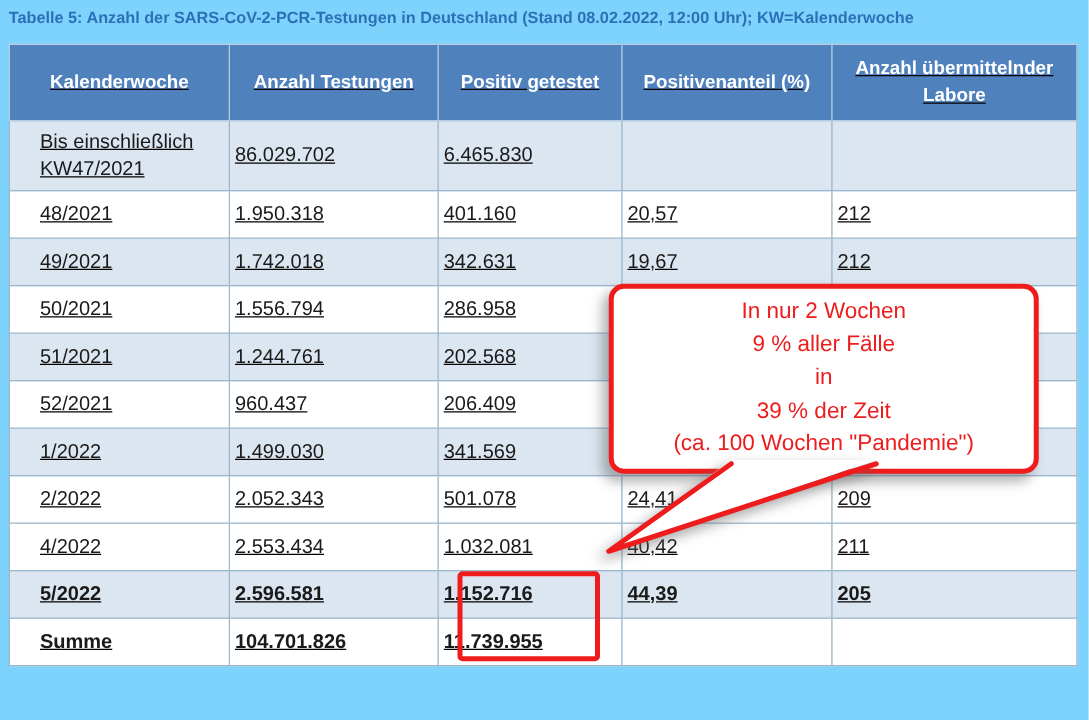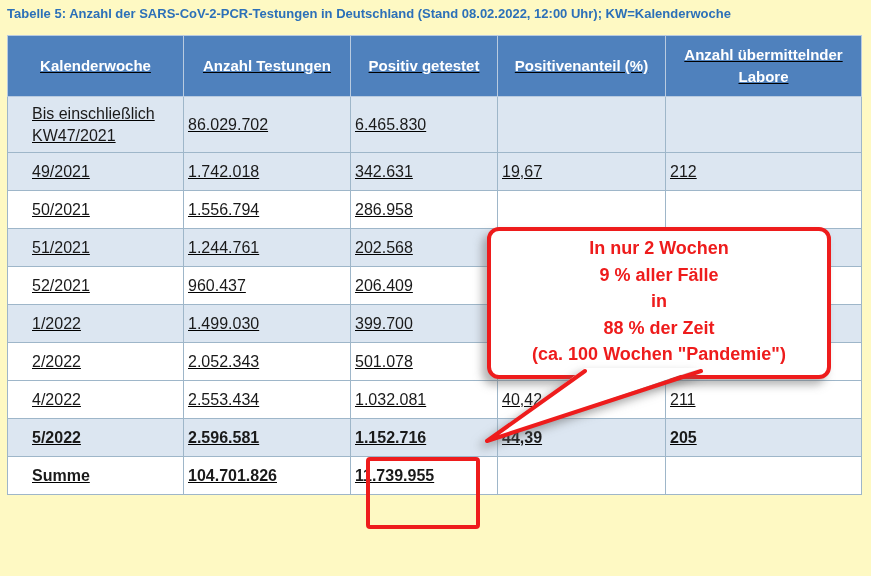--- a/index.html
+++ b/index.html
@@ -1,35 +1,35 @@
 <!DOCTYPE html>
 <html><head>
 <meta charset="utf-8">
 <style>
   html,body{margin:0;padding:0;background:#fff;}
-  .page{position:relative;width:871px;height:576px;background:#fef9c3;overflow:hidden;
+  .page{position:relative;width:871px;height:576px;background:#7dd3fc;overflow:hidden;
         font-family:"Liberation Sans",sans-serif;}
   .title{position:absolute;left:7px;top:6px;width:860px;
          font-size:13px;font-weight:bold;color:#2c70b8;}
   table{position:absolute;left:7px;top:35px;width:854px;border-collapse:collapse;table-layout:fixed;text-decoration:underline;}
   th{background:#4f81bd;color:#fff;font-weight:bold;font-size:15px;
      border:1px solid #b9cbe0;text-align:center;vertical-align:middle;
      height:60px;line-height:1.45;padding:0 6px;}
   td{border:1px solid #9eb6c9;font-size:16px;color:#1a1a1a;text-align:left;
      vertical-align:middle;height:37px;padding:0 4px;background:#fff;}
   td.kw{text-align:left;padding-left:24px;}
   tr.tall td{height:55px;line-height:1.35;}
   tr.shade td{background:#dce6f1;}
   tr.bold td{font-weight:bold;}
   .red-rect{position:absolute;left:366px;top:457px;width:106px;height:64px;
             border:4px solid #ee1c1c;border-radius:4px;background:transparent;}
   .callout{position:absolute;left:487px;top:227px;width:336px;height:140px;
            background:#fff;border:4px solid #ee1c1c;border-radius:12px;
            box-shadow:-5px 6px 9px rgba(105,105,105,0.5);
-           color:#ee1c1c;font-weight:bold;font-size:18px;line-height:26.5px;
+           color:#ee1c1c;font-weight:normal;font-size:18px;line-height:26.5px;
            text-align:center;padding-top:4px;box-sizing:content-box;}
   svg.tail{position:absolute;left:0;top:0;pointer-events:none;
            filter:drop-shadow(-5px 5px 5px rgba(105,105,105,0.6));}
 </style>
 </head>
 <body>
 
 <div class="page">
 
   <div class="title">Tabelle 5: Anzahl der SARS-CoV-2-PCR-Testungen in Deutschland (Stand 08.02.2022, 12:00 Uhr); KW=Kalenderwoche</div>
@@ -52,20 +52,27 @@
       </tr>
     </thead>
     <tbody>
       <tr class="shade tall">
         <td class="kw">Bis einschließlich KW47/2021</td>
         <td>86.029.702</td>
         <td>6.465.830</td>
         <td></td>
         <td></td>
       </tr>
+      <tr>
+        <td class="kw">48/2021</td>
+        <td>1.950.318</td>
+        <td>401.160</td>
+        <td>20,57</td>
+        <td>212</td>
+      </tr>
       <tr class="shade">
         <td class="kw">49/2021</td>
         <td>1.742.018</td>
         <td>342.631</td>
         <td>19,67</td>
         <td>212</td>
       </tr>
       <tr>
         <td class="kw">50/2021</td>
         <td>1.556.794</td>
@@ -83,21 +90,21 @@
       <tr>
         <td class="kw">52/2021</td>
         <td>960.437</td>
         <td>206.409</td>
         <td></td>
         <td></td>
       </tr>
       <tr class="shade">
         <td class="kw">1/2022</td>
         <td>1.499.030</td>
-        <td>399.700</td>
+        <td>341.569</td>
         <td></td>
         <td></td>
       </tr>
       <tr>
         <td class="kw">2/2022</td>
         <td>2.052.343</td>
         <td>501.078</td>
         <td>24,41</td>
         <td>209</td>
       </tr>
@@ -124,21 +131,21 @@
       </tr>
     </tbody>
   </table>
 
   <div class="red-rect"></div>
 
   <div class="callout">
     <div>In nur 2 Wochen</div>
     <div>9 % aller Fälle</div>
     <div>in</div>
-    <div>88 % der Zeit</div>
+    <div>39 % der Zeit</div>
     <div>(ca. 100 Wochen "Pandemie")</div>
   </div>
 
   <svg class="tail" width="871" height="576" viewBox="0 0 871 576">
     <polygon points="585,368 487,441 701,368" fill="#ffffff"></polygon>
     <path d="M585,371 L487,441 L701,371" fill="none" stroke="#ee1c1c" stroke-width="4" stroke-linejoin="round" stroke-linecap="round"></path>
   </svg>
 
 </div>
 

